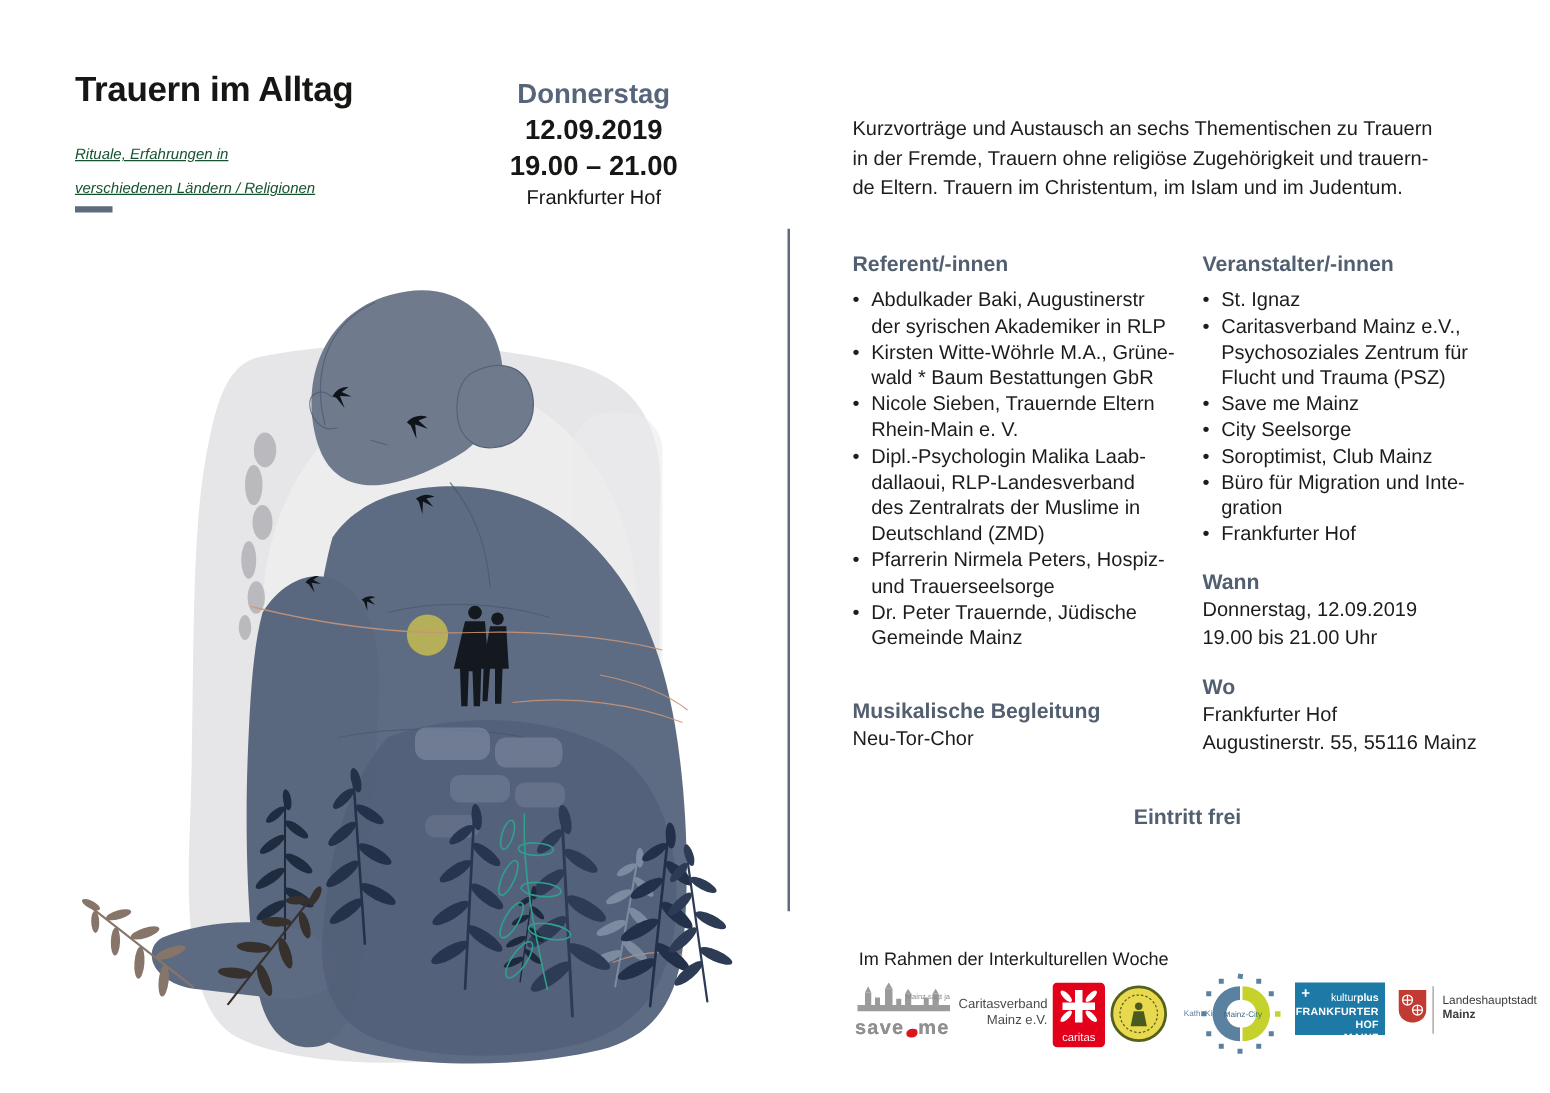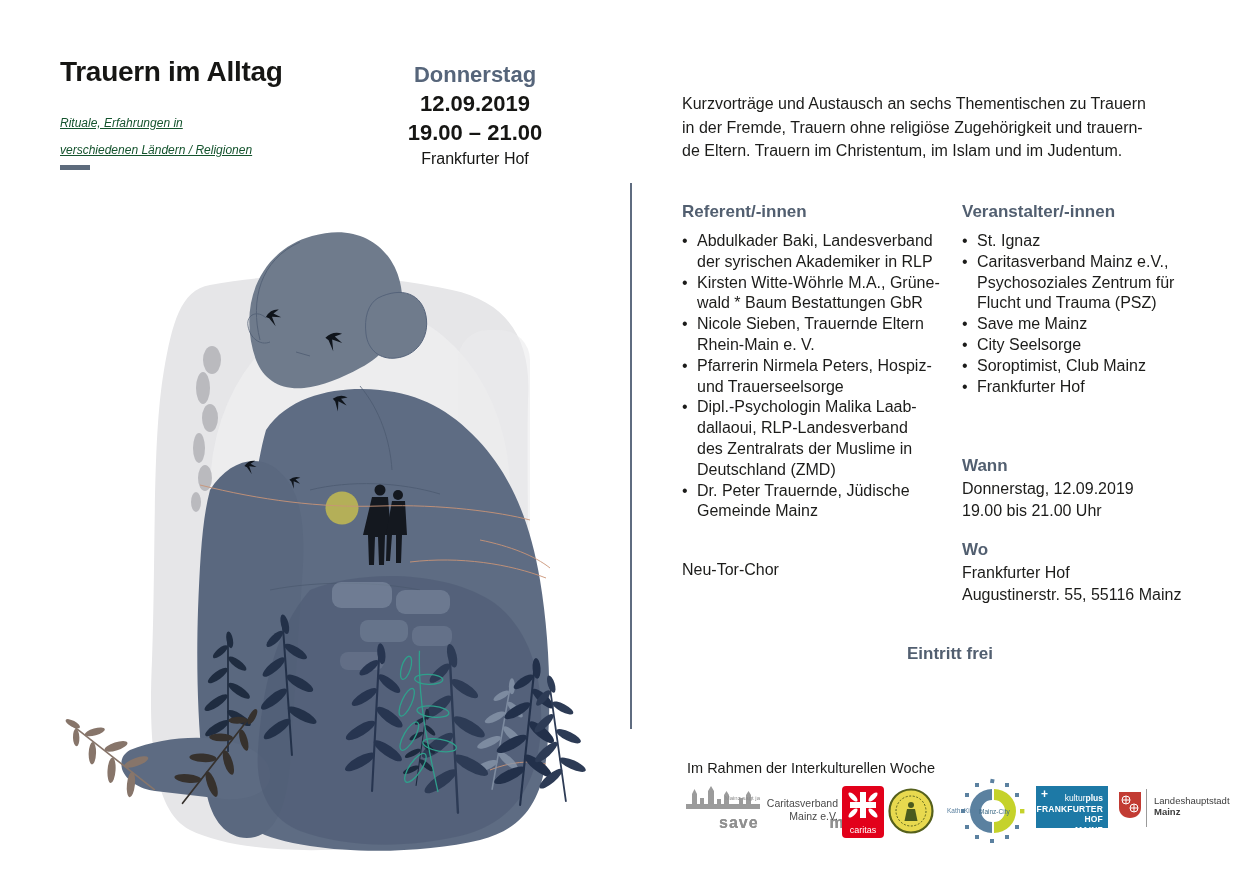--- a/index.html
+++ b/index.html
@@ -41,21 +41,21 @@
   .admission{left:907px;top:644px;font-size:17px;font-weight:bold;color:#525f70;}
 
   
   .footer-note{left:687px;top:760px;font-size:14.5px;color:#1c1c1a;}
   .logo{position:absolute;}
   
   .save-me{left:684px;top:786px;width:78px;height:52px;}
   .sm-tag{position:absolute;right:2px;top:9px;font-size:6px;color:#8d8d8d;}
   .sm-word{position:absolute;left:0;bottom:6px;width:100%;display:flex;align-items:center;
     font-size:16px;font-weight:bold;color:#909090;letter-spacing:1px;}
-  .sm-word span{text-shadow:0 0 0 #909090;margin-left:35px;}
+  .sm-word span{text-shadow:0 0 0 #909090;}
   .sm-dot{width:9px;height:7px;background:#d6171f;border-radius:60% 40% 55% 45%;margin:6px 1px 0 1px;}
   
   .caritas-text{left:764px;top:797px;width:74px;text-align:right;font-size:10.5px;line-height:13px;color:#4a4a4a;}
   
   .caritas-box{left:842px;top:786px;width:42px;height:36px;}
   
   .soroptimist{left:888px;top:788px;width:46px;height:46px;}
   
   .kath-kirche{left:946px;top:777px;width:88px;height:72px;}
   
@@ -91,52 +91,55 @@
 
 <div class="abs intro prelines">Kurzvorträge und Austausch an sechs Thementischen zu Trauern
 in der Fremde, Trauern ohne religiöse Zugehörigkeit und trauern-
 de Eltern. Trauern im Christentum, im Islam und im Judentum.</div>
 
 <div class="abs v-divider"></div>
 
 <div class="abs col-speakers">
   <h3 class="col-heading">Referent/-innen</h3>
   <ul class="bullet-list">
-    <li class="prelines">Abdulkader Baki, Landesverband
+    <li class="prelines">Abdulkader Baki, Augustinerstr
 der syrischen Akademiker in RLP</li>
     <li class="prelines">Kirsten Witte-Wöhrle M.A., Grüne-
 wald * Baum Bestattungen GbR</li>
     <li class="prelines">Nicole Sieben, Trauernde Eltern
 Rhein-Main e. V.</li>
-    <li class="prelines">Pfarrerin Nirmela Peters, Hospiz-
-und Trauerseelsorge</li>
     <li class="prelines">Dipl.-Psychologin Malika Laab-
 dallaoui, RLP-Landesverband
 des Zentralrats der Muslime in
 Deutschland (ZMD)</li>
+    <li class="prelines">Pfarrerin Nirmela Peters, Hospiz-
+und Trauerseelsorge</li>
     <li class="prelines">Dr. Peter Trauernde, Jüdische
 Gemeinde Mainz</li>
   </ul>
 </div>
 
 <div class="abs col-organizers">
   <h3 class="col-heading">Veranstalter/-innen</h3>
   <ul class="bullet-list">
     <li class="prelines">St. Ignaz</li>
     <li class="prelines">Caritasverband Mainz e.V.,
 Psychosoziales Zentrum für
 Flucht und Trauma (PSZ)</li>
     <li class="prelines">Save me Mainz</li>
     <li class="prelines">City Seelsorge</li>
     <li class="prelines">Soroptimist, Club Mainz</li>
+    <li class="prelines">Büro für Migration und Inte-
+gration</li>
     <li class="prelines">Frankfurter Hof</li>
   </ul>
 </div>
 
 <div class="abs music-block sub-block">
+  <h3 class="col-heading">Musikalische Begleitung</h3>
   <div class="block-text">Neu-Tor-Chor</div>
 </div>
 
 <div class="abs when-block sub-block">
   <h3 class="col-heading">Wann</h3>
   <div class="block-text prelines">Donnerstag, 12.09.2019
 19.00 bis 21.00 Uhr</div>
 </div>
 
 <div class="abs where-block sub-block">

